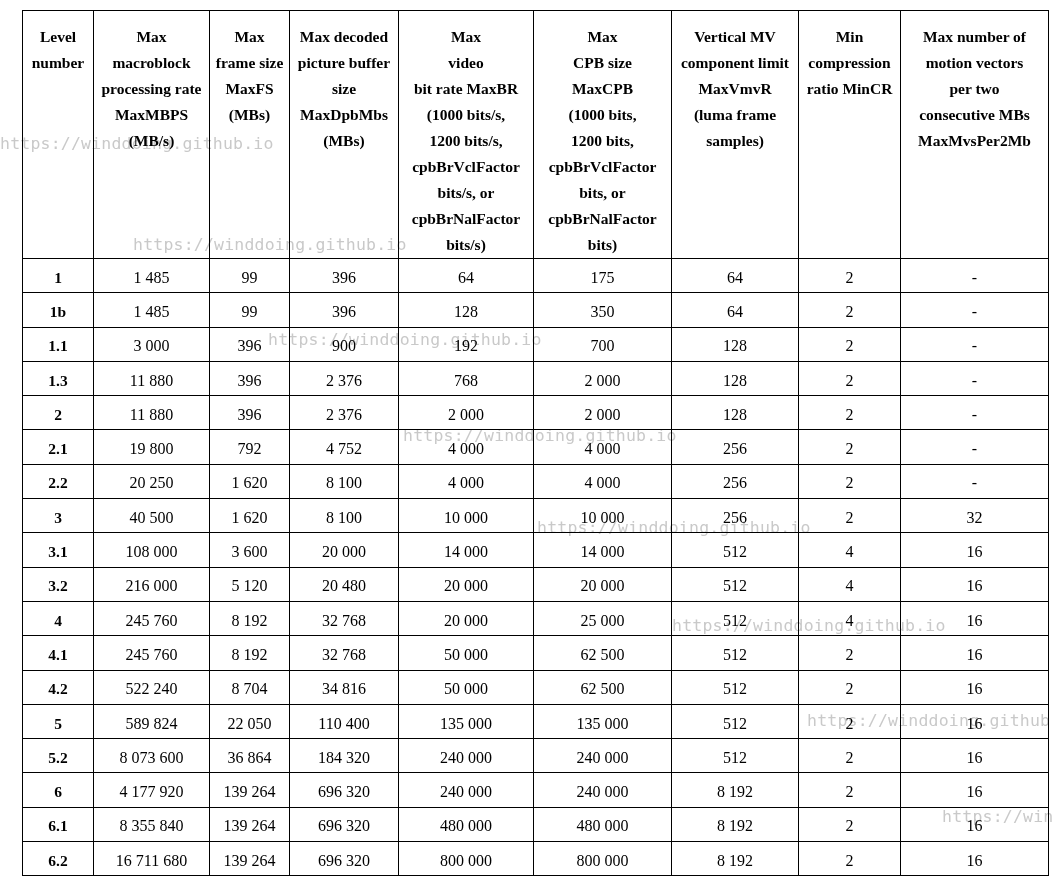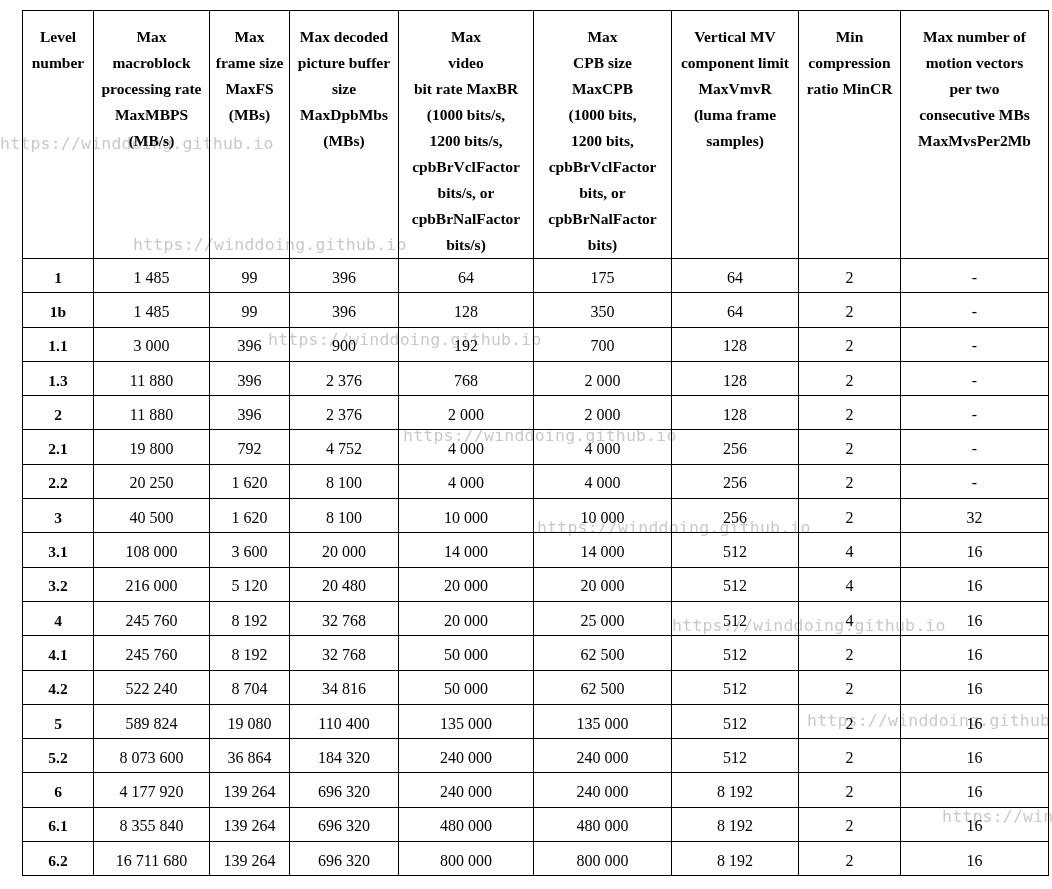--- a/index.html
+++ b/index.html
@@ -291,21 +291,21 @@
           <td>34 816</td>
           <td>50 000</td>
           <td>62 500</td>
           <td>512</td>
           <td>2</td>
           <td>16</td>
         </tr>
         <tr>
           <td class="level">5</td>
           <td>589 824</td>
-          <td>19 080</td>
+          <td>22 050</td>
           <td>110 400</td>
           <td>135 000</td>
           <td>135 000</td>
           <td>512</td>
           <td>2</td>
           <td>16</td>
         </tr>
         <tr>
           <td class="level">5.2</td>
           <td>8 073 600</td>

